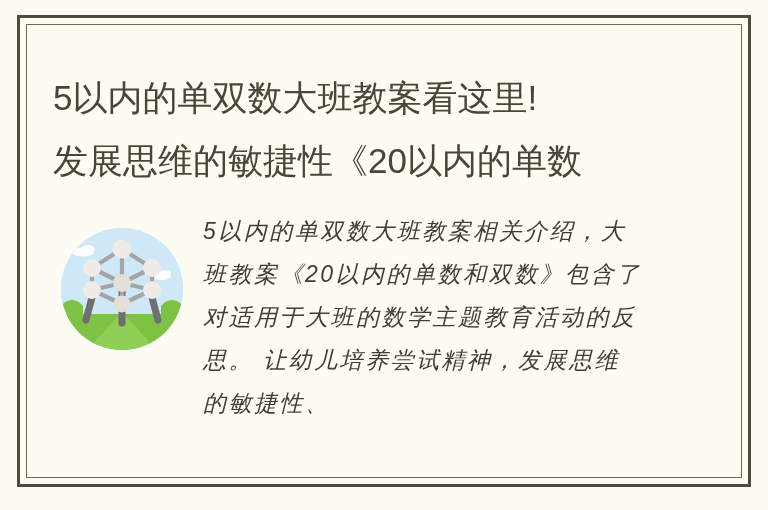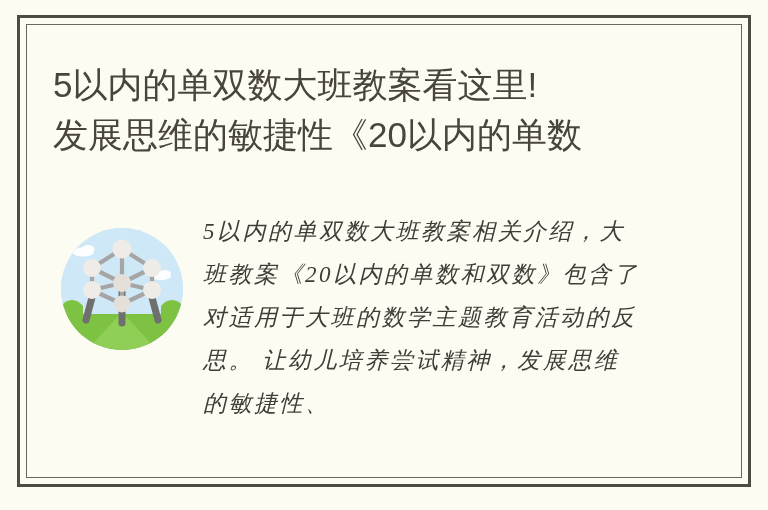--- a/index.html
+++ b/index.html
@@ -52,20 +52,21 @@
     right: 20px;
   }
   .title-line {
     font-family: "Liberation Sans", "DejaVu Sans", sans-serif;
     font-size: 35px;
     line-height: 50px;
     color: #4a453b;
     letter-spacing: 0px;
     white-space: nowrap;
     font-weight: 400;
+    margin-top: 13px;
   }
 
   
   .content-row {
     position: absolute;
     left: 33px;
     top: 192px;
     right: 24px;
     display: flex;
     align-items: flex-start;
@@ -87,21 +88,21 @@
     margin-left: 8px;
   }
   .illus svg { display: block; }
 
   
   .body-wrap {
     flex: 1 1 auto;
     padding-left: 10px;
   }
   .body-text {
-    font-family: Liberation Serif, serif;
+    font-family: Liberation Sans, sans-serif;
     font-size: 23px;
     line-height: 43px;
     color: #413d36;
     letter-spacing: 2.5px;
     font-style: italic;
     text-align: left;
     max-width: 440px;
   }
 </style>
 </head>

